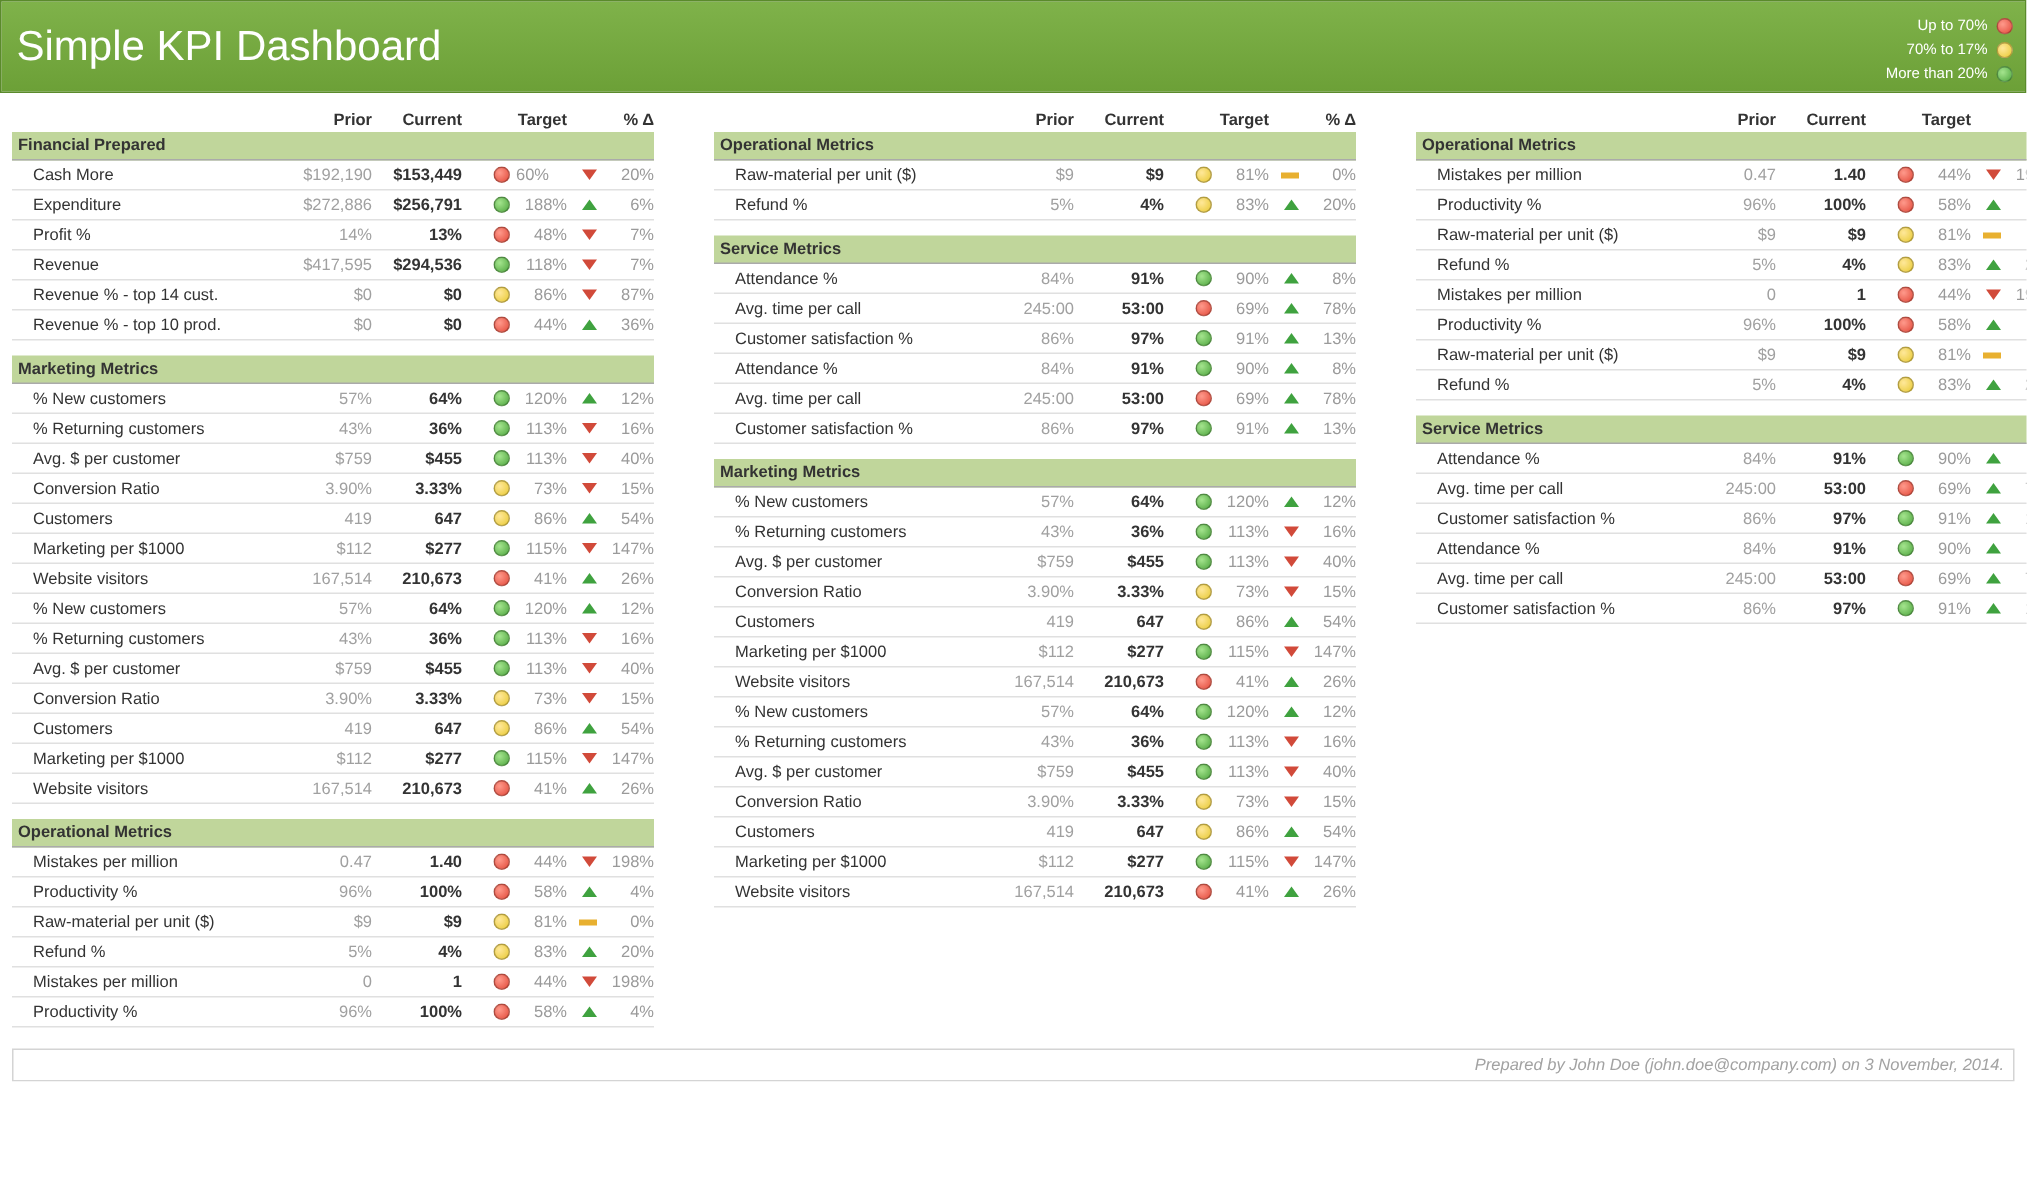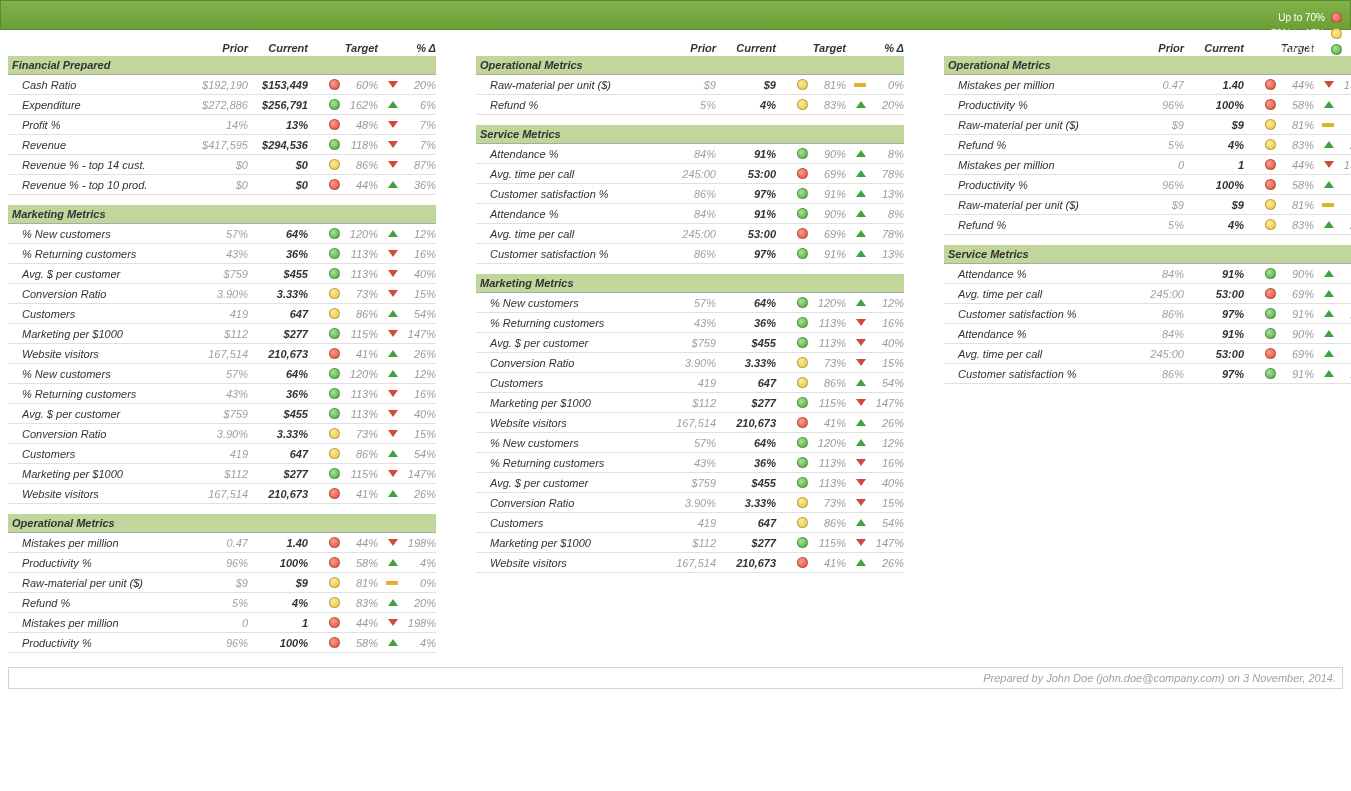--- a/index.html
+++ b/index.html
@@ -4,21 +4,21 @@
   <style>
     * { margin: 0; padding: 0; box-sizing: border-box; }
     body { font-family: 'Segoe UI', Tahoma, Arial, sans-serif; background: #fff; font-size: 11px; color: #333; width: 1351px; }
 
     .header-banner { background: linear-gradient(#7fb24a, #6ca037); color: #fff; padding: 14px 8px 14px 8px; position: relative; border: 1px solid #5a8a2b; }
     .header-title { font-size: 28px; font-weight: 300; padding-left: 2px; }
     .legend { position: absolute; right: 8px; top: 8px; text-align: center; font-size: 10px; }
     .legend-row { display: flex; justify-content: flex-end; align-items: center; gap: 6px; height: 16px; }
 
     .content { padding: 4px 8px 8px 8px; display: flex; gap: 40px; }
-    .column { width: 430px; font-style: italic; }
+    .column { width: 430px; }
 
     .col-headers { display: grid; grid-template-columns: 180px 60px 60px 70px 58px; font-weight: 700; font-size: 11px; text-align: right; margin-bottom: 2px; margin-top:8px; }
     .col-headers div:first-child { text-align:left; }
 
     .section-header { background: #c0d69b; font-weight: 700; font-size: 11px; padding: 3px 4px; border-bottom: 1px solid #aaa; }
 
     .metric-row { display: grid; grid-template-columns: 180px 60px 60px 70px 58px; align-items: center; padding: 2px 0; border-bottom: 1px solid #e0e0e0; height: 20px; }
     .metric-name { padding-left: 14px; font-size: 11px; }
     .cell-right { text-align: right; }
     .prior-val { color: #a0a0a0; }
@@ -36,20 +36,21 @@
     .tri-dn-r { border-left:5px solid transparent; border-right:5px solid transparent; border-top:7px solid #d14a3a; }
     .bar-flat { display:inline-block; width:12px; height:4px; background:#e8b030; }
 
     .footer { margin: 6px 8px 0 8px; border: 1px solid #d4d4d4; padding: 4px 6px; color: #a2a2a2; font-size: 11px; font-style: italic; text-align: right; }
     .spacer-sm { height: 10px; }
   </style>
 </head>
 <body>
 
 <div class="header-banner">
+  <div class="header-title">Simple KPI Dashboard</div>
   <div class="legend" id="legend">
       <div class="legend-row">
         <span>Up to 70%</span>
         <span class="dot dot-red"></span>
       </div>
       <div class="legend-row">
         <span>70% to 17%</span>
         <span class="dot dot-yellow"></span>
       </div>
       <div class="legend-row">
@@ -63,39 +64,39 @@
     <div class="column">
       <div class="col-headers">
         <div></div>
         <div>Prior</div>
         <div>Current</div>
         <div>Target</div>
         <div>% Δ</div>
       </div>
       <div class="section-header">Financial Prepared</div>
       <div class="metric-row">
-        <div class="metric-name">Cash Ratio</div>
+        <div class="metric-name">Cash More</div>
         <div class="cell-right prior-val">$192,190</div>
         <div class="cell-right current-val">$153,449</div>
         <div class="target-cell">
           <span class="dot dot-red"></span>
-          <span style="width: 34px; text-align: right;">60%</span>
+          <span style="width: 34px; text-align: left;">60%</span>
         </div>
         <div class="delta-cell">
           <span class="tri tri-dn-r"></span>
           <span style="width: 34px; text-align: right;">20%</span>
         </div>
       </div>
       <div class="metric-row">
         <div class="metric-name">Expenditure</div>
         <div class="cell-right prior-val">$272,886</div>
         <div class="cell-right current-val">$256,791</div>
         <div class="target-cell">
           <span class="dot dot-green"></span>
-          <span style="width: 34px; text-align: right;">162%</span>
+          <span style="width: 34px; text-align: right;">188%</span>
         </div>
         <div class="delta-cell">
           <span class="tri tri-up-g"></span>
           <span style="width: 34px; text-align: right;">6%</span>
         </div>
       </div>
       <div class="metric-row">
         <div class="metric-name">Profit %</div>
         <div class="cell-right prior-val">14%</div>
         <div class="cell-right current-val">13%</div>

